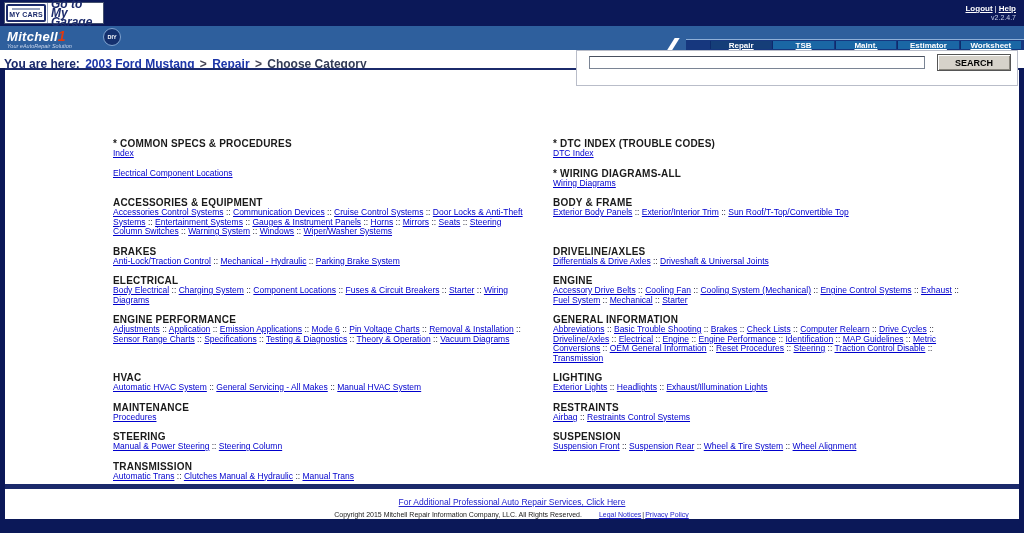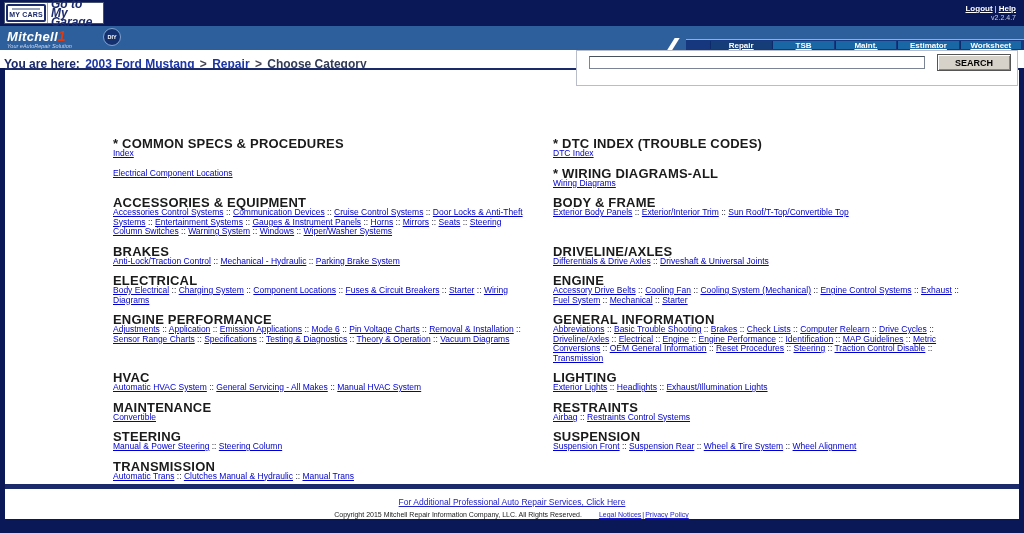--- a/index.html
+++ b/index.html
@@ -47,21 +47,21 @@
   .main { margin:0 5px; height:416px; background:#fff; border-top:2px solid #1B2A6B; position:relative; }
   .titleblock { position:absolute; left:158px; top:8px; display:flex; align-items:flex-start; }
   .tools { width:78px; height:48px; }
   .titletext { margin-left:8px; font-size:17px; line-height:20px; font-weight:bold; font-style:italic; color:#3D5FA3; text-shadow:1px 1px 0 #A9B2C4; padding-top:3px; }
 
   .cattable { position:absolute; left:108px; top:69px; }
   .catrow { display:flex; margin-bottom:10px; }
   .cat-cell-left { width:440px; }
   .cat-cell-right { width:420px; }
   .cat-inner { width:410px; }
-  .cat-heading { font-size:13px; line-height:10px; font-weight:bold; color:#1a1a1a; letter-spacing:.2px; }
+  .cat-heading { font-size:10px; line-height:10px; font-weight:bold; color:#1a1a1a; letter-spacing:.2px; }
   .cat-links { font-size:8.5px; line-height:9.5px; }
   .cat-links a { color:#0000CD; text-decoration:underline; }
   .cat-links .lsep { color:#223; text-decoration:none; }
 
   
   .footer-sep { margin:0 5px; height:5px; background:#1B2A6B; }
   .footer { margin:0 5px; height:30px; background:#fff; text-align:center; padding-top:2px; }
   .promo a { font-size:8.5px; color:#2222CC; text-decoration:underline; }
   .copyline { font-size:7px; color:#222; margin-top:2px; }
   .copyline a { color:#2222CC; text-decoration:underline; margin:0 1px; }
@@ -211,21 +211,21 @@
           <div class="cat-inner">
             <div class="cat-heading">LIGHTING</div>
             <div class="cat-links"><a>Exterior Lights</a><span class="lsep"> :: </span><a>Headlights</a><span class="lsep"> :: </span><a>Exhaust/Illumination Lights</a></div>
           </div>
         </div>
       </div>
       <div class="catrow">
         <div class="cat-cell-left">
           <div class="cat-inner">
             <div class="cat-heading">MAINTENANCE</div>
-            <div class="cat-links"><a>Convertible</a></div>
+            <div class="cat-links"><a>Procedures</a></div>
           </div>
         </div>
         <div class="cat-cell-right">
           <div class="cat-inner">
             <div class="cat-heading">RESTRAINTS</div>
             <div class="cat-links"><a>Airbag</a><span class="lsep"> :: </span><a>Restraints Control Systems</a></div>
           </div>
         </div>
       </div>
       <div class="catrow">

